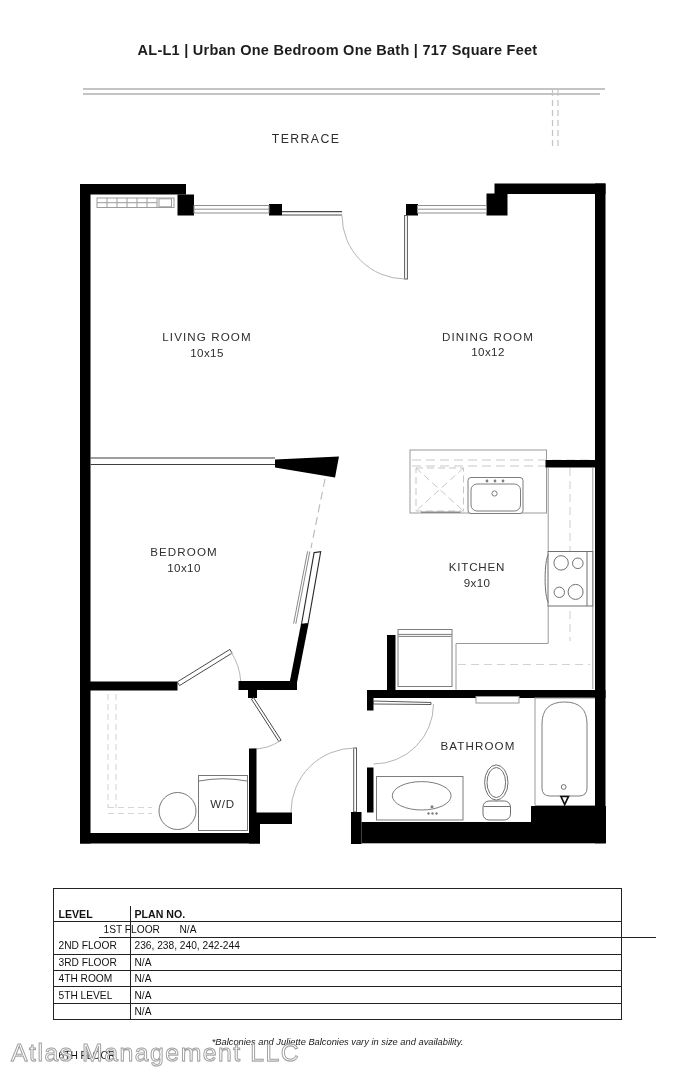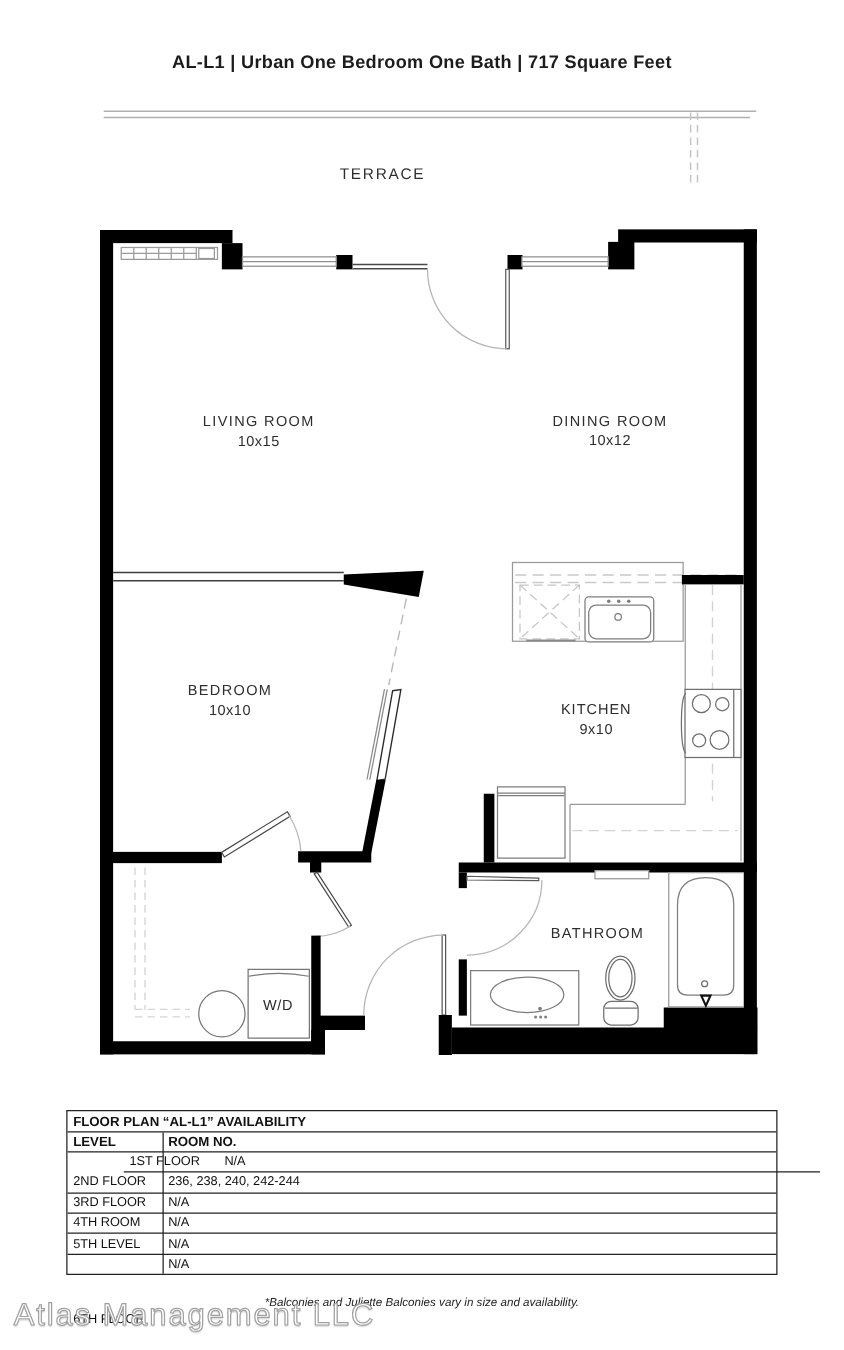--- a/index.html
+++ b/index.html
@@ -239,27 +239,24 @@
 
   <circle cx="563.7" cy="787" r="2.4" fill="none" stroke="#6f6f6f" stroke-width="1"></circle>
 
   <polygon points="561,796.5 568.4,796.5 564.7,804.5" fill="#fff" stroke="#111" stroke-width="1.7"></polygon>
 
   </g>
 </svg>
 
 <div class="abs" style="left:52.5px;top:887.5px;width:567.5px;height:130px;border:1.2px solid #222;font-size:10.2px;color:#111;">
 
-  <div class="abs" style="left:0;top:0;width:100%;height:16px;border-bottom:1px solid #222;font-weight:bold;font-size:10.6px;">
-        <span style="position:absolute;left:5px;top:3px;">FLOOR PLAN “AL-L1” AVAILABILITY</span>
-      </div>
 
   <div class="abs" style="left:0;top:17px;width:100%;height:15.4px;border-bottom:1px solid #222;font-weight:bold;font-size:10.6px;">
         <span style="position:absolute;left:5px;top:2px;">LEVEL</span>
-        <span style="position:absolute;left:81px;top:2px;">ROOM NO.</span>
+        <span style="position:absolute;left:81px;top:2px;">PLAN NO.</span>
       </div>
 
   <div class="abs" style="left:0;top:33.4px;width:100%;height:15.4px;border-bottom:1px solid #222;margin-left:45px;">
         <span style="position:absolute;left:5px;top:2px;">1ST FLOOR</span>
         <span style="position:absolute;left:81px;top:2px;">N/A</span>
       </div>
 
   <div class="abs" style="left:0;top:49.8px;width:100%;height:15.4px;border-bottom:1px solid #222;">
         <span style="position:absolute;left:5px;top:2px;">2ND FLOOR</span>
         <span style="position:absolute;left:81px;top:2px;">236, 238, 240, 242-244</span>

